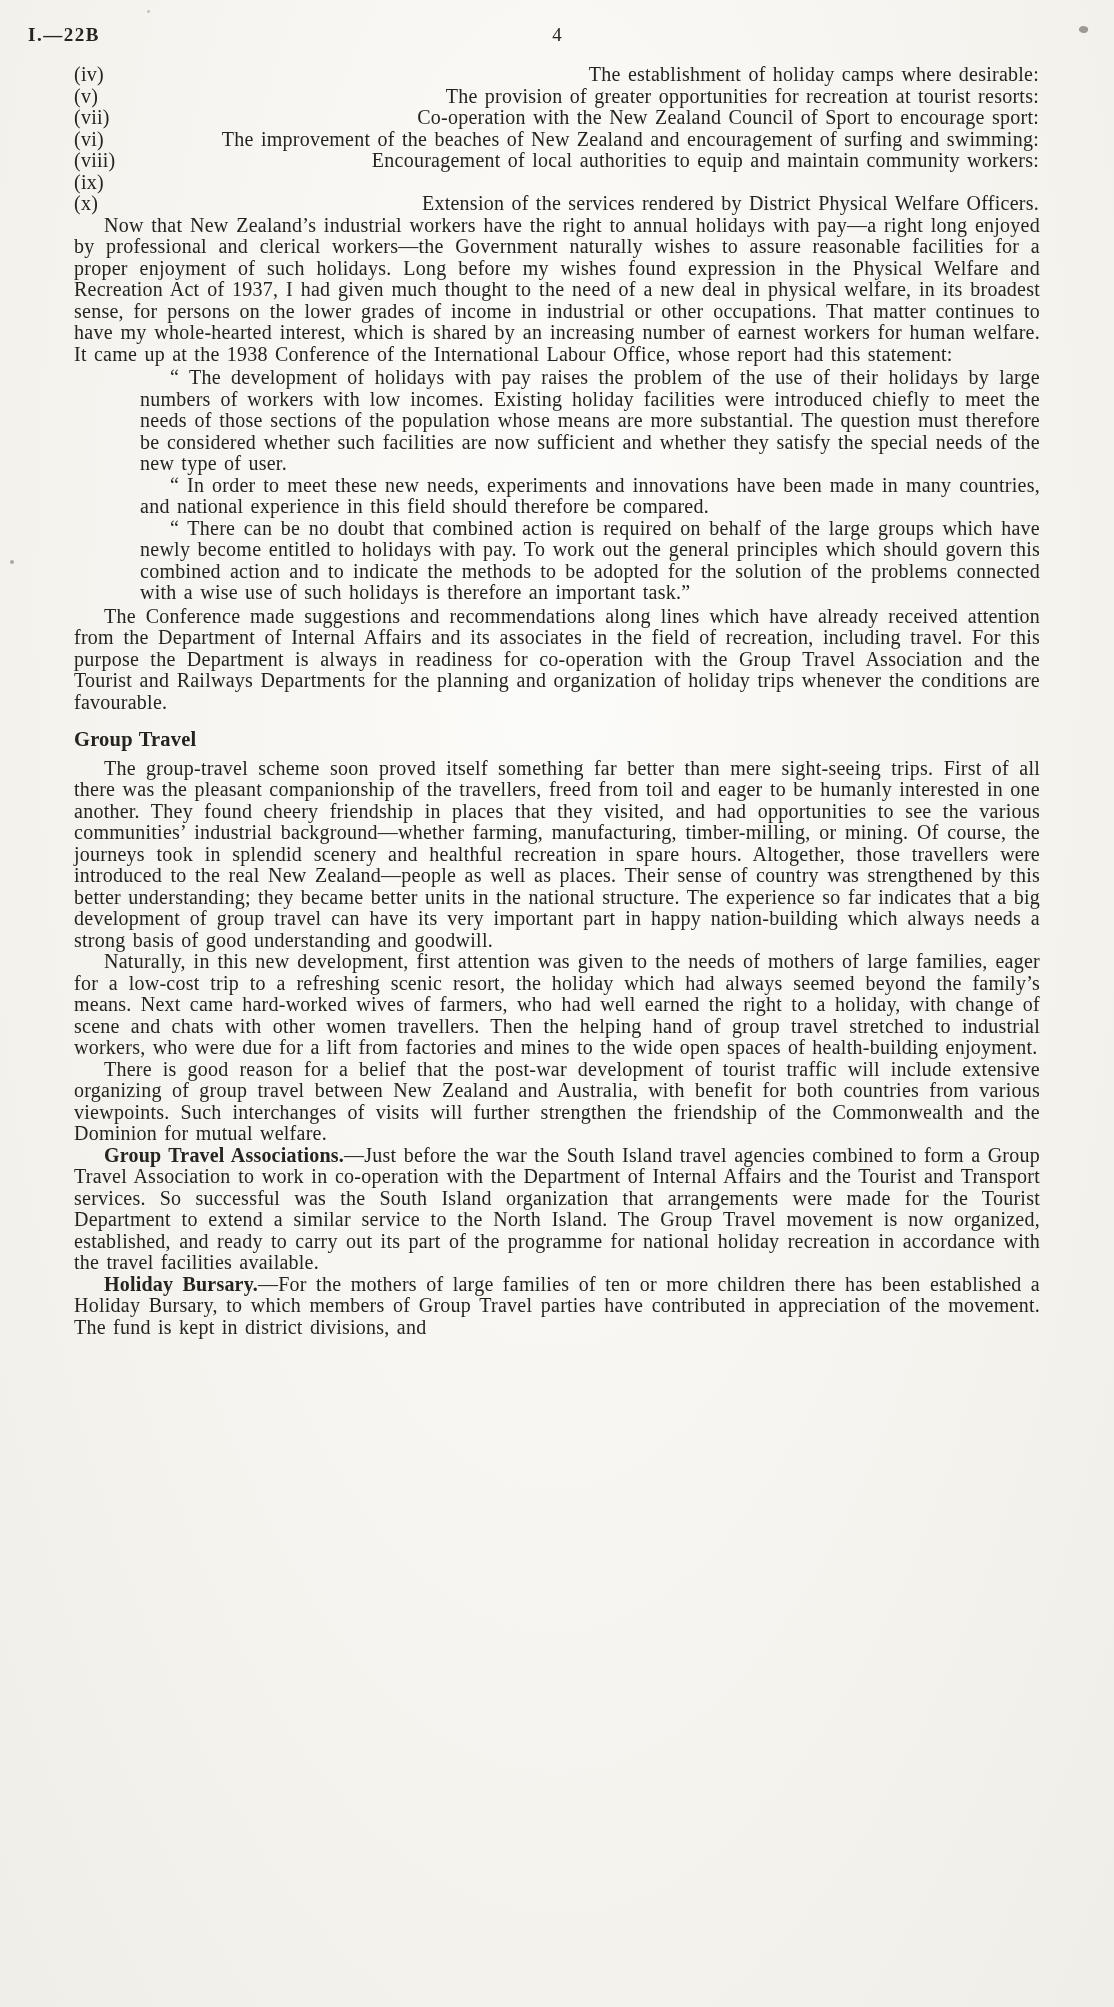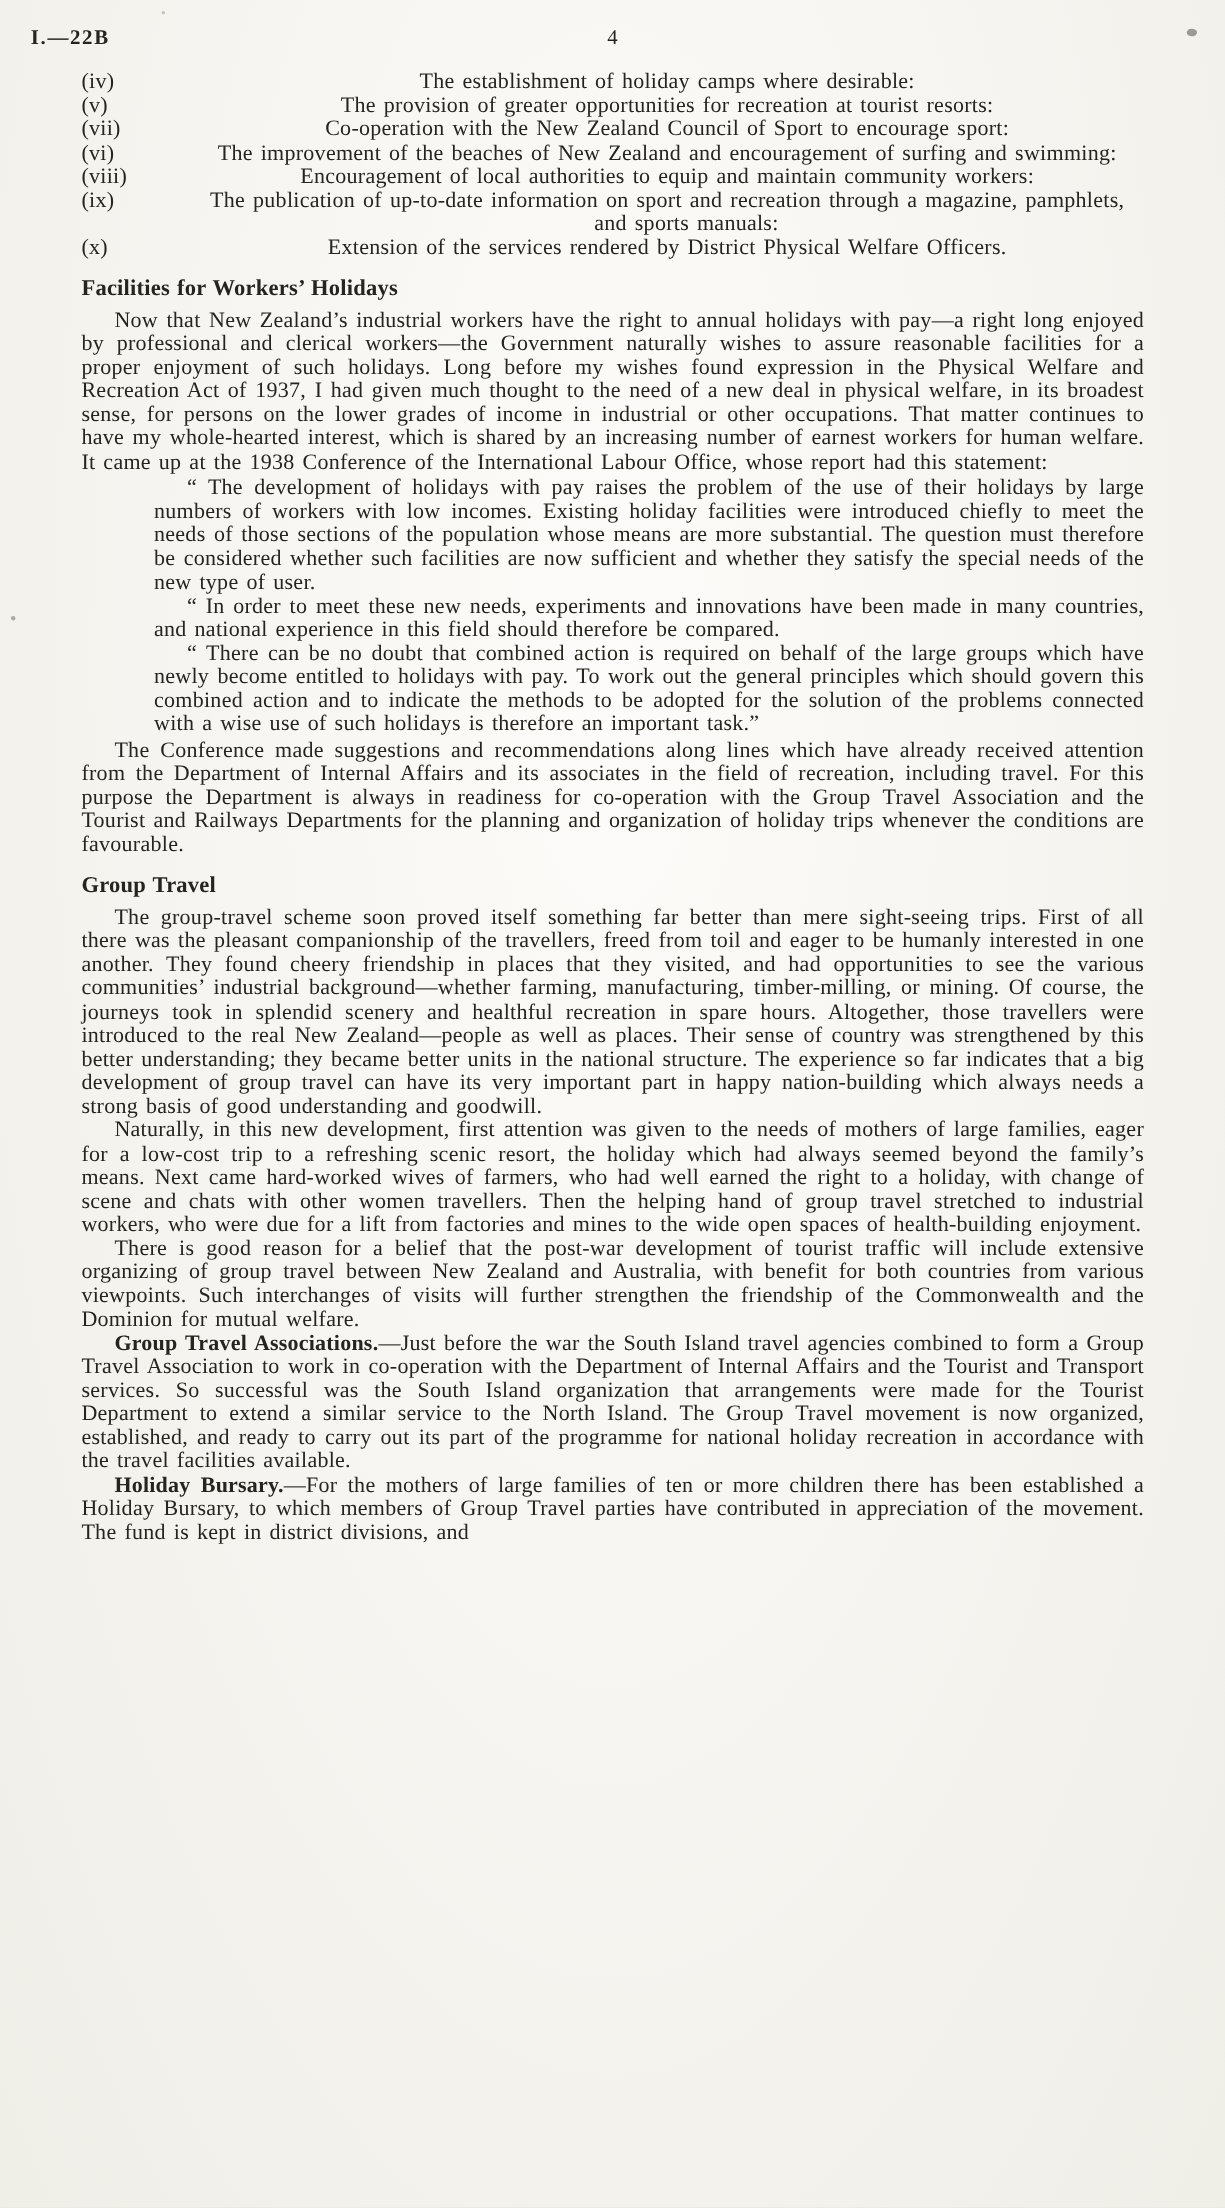--- a/index.html
+++ b/index.html
@@ -79,21 +79,21 @@
     text-align: left;
     padding-right: 9px;
     box-sizing: border-box;
     white-space: nowrap;
   }
   .li-text {
     flex: 1;
     max-width: 830px;
     padding-left: 35px;
     text-indent: -35px;
-    text-align: center;
+    text-align: right;
   }
   .section-heading {
     font-size: 20.5px;
     font-weight: 700;
     letter-spacing: 0.2px;
     word-spacing: 1px;
     margin: 16px 0 7px 0;
   }
   .body-para {
     margin: 0;
@@ -146,30 +146,28 @@
       <li class="list-item">
         <span class="li-num">(vi)</span>
         <span class="li-text">The improvement of the beaches of New Zealand and encouragement of surfing and swimming:</span>
       </li>
       <li class="list-item">
         <span class="li-num">(viii)</span>
         <span class="li-text">Encouragement of local authorities to equip and maintain community workers:</span>
       </li>
       <li class="list-item">
         <span class="li-num">(ix)</span>
-        <span class="li-text">The publication of up-to-date information on sport and recreation through a magazine, pamphlets, and sports manuals:</span>
       </li>
       <li class="list-item">
         <span class="li-num">(x)</span>
         <span class="li-text">Extension of the services rendered by District Physical Welfare Officers.</span>
       </li>
     </ol>
 
     <section>
-      <h2 class="section-heading">Facilities for Workers’ Holidays</h2>
       <p class="body-para">Now that New Zealand’s industrial workers have the right to annual holidays with pay—a right long enjoyed by professional and clerical workers—the Government naturally wishes to assure reasonable facilities for a proper enjoyment of such holidays. Long before my wishes found expression in the Physical Welfare and Recreation Act of 1937, I had given much thought to the need of a new deal in physical welfare, in its broadest sense, for persons on the lower grades of income in industrial or other occupations. That matter continues to have my whole-hearted interest, which is shared by an increasing number of earnest workers for human welfare. It came up at the 1938 Conference of the International Labour Office, whose report had this statement:</p>
 
       <div class="quote-block">
         <p class="quote-para">“ The development of holidays with pay raises the problem of the use of their holidays by large numbers of workers with low incomes. Existing holiday facilities were introduced chiefly to meet the needs of those sections of the population whose means are more substantial. The question must therefore be considered whether such facilities are now sufficient and whether they satisfy the special needs of the new type of user.</p>
         <p class="quote-para">“ In order to meet these new needs, experiments and innovations have been made in many countries, and national experience in this field should therefore be compared.</p>
         <p class="quote-para">“ There can be no doubt that combined action is required on behalf of the large groups which have newly become entitled to holidays with pay. To work out the general principles which should govern this combined action and to indicate the methods to be adopted for the solution of the problems connected with a wise use of such holidays is therefore an important task.”</p>
       </div>
 
       <p class="body-para">The Conference made suggestions and recommendations along lines which have already received attention from the Department of Internal Affairs and its associates in the field of recreation, including travel. For this purpose the Department is always in readiness for co-operation with the Group Travel Association and the Tourist and Railways Departments for the planning and organization of holiday trips whenever the conditions are favourable.</p>
     </section>

